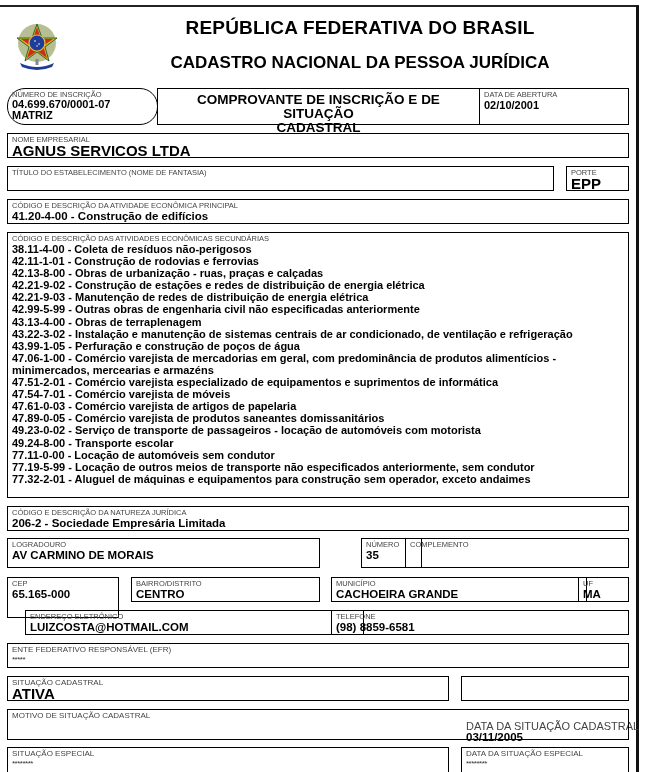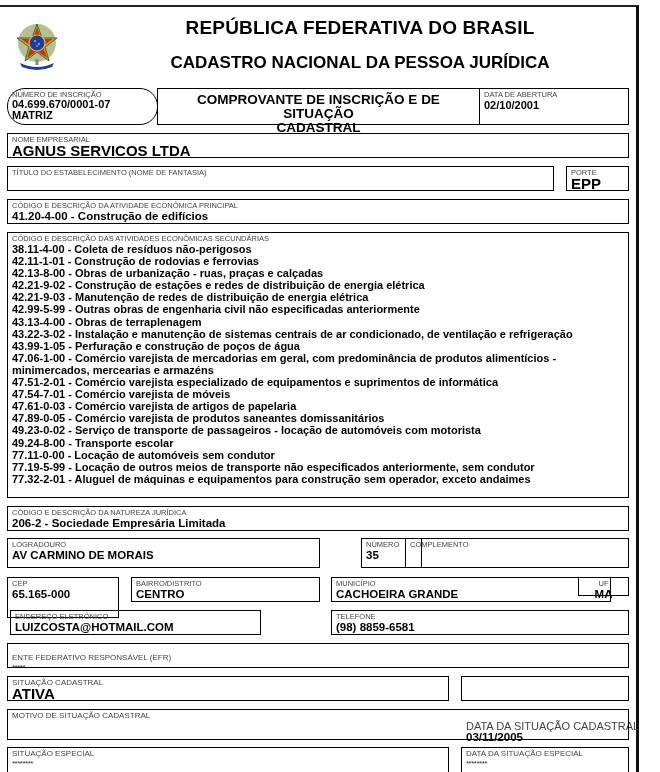--- a/index.html
+++ b/index.html
@@ -117,40 +117,40 @@
 </div>
 
 <div class="box" style="left:7px; top:577px; width:112px; height:41px;">
   <div class="lbl">CEP</div>
   <div class="val">65.165-000</div>
 </div>
 <div class="box" style="left:131px; top:577px; width:189px; height:25px;">
   <div class="lbl">BAIRRO/DISTRITO</div>
   <div class="val">CENTRO</div>
 </div>
-<div class="box" style="left:331px; top:577px; width:280px; height:25px;">
+<div class="box" style="left:331px; top:577px; width:256px; height:25px;">
   <div class="lbl">MUNICÍPIO</div>
   <div class="val">CACHOEIRA GRANDE</div>
 </div>
-<div class="box" style="left:578px; top:577px; width:51px; height:19px;text-align:center;">
+<div class="box" style="left:578px; top:577px; width:51px; height:25px;">
   <div class="lbl">UF</div>
   <div class="val">MA</div>
 </div>
 
-<div class="box" style="left:10px; top:610px; width:251px; height:25px;">
+<div class="box" style="left:25px; top:610px; width:339px; height:25px;">
   <div class="lbl">ENDEREÇO ELETRÔNICO</div>
   <div class="val">LUIZCOSTA@HOTMAIL.COM</div>
 </div>
 <div class="box" style="left:331px; top:610px; width:298px; height:25px;">
   <div class="lbl">TELEFONE</div>
   <div class="val">(98) 8859-6581</div>
 </div>
 
 <div class="box" style="left:7px; top:643px; width:622px; height:25px;">
-  <div class="lbl" style="font-size:8px;margin-top:8px;">ENTE FEDERATIVO RESPONSÁVEL (EFR)</div>
+  <div class="lbl" style="font-size:8px;">ENTE FEDERATIVO RESPONSÁVEL (EFR)</div>
   <div class="val small">*****</div>
 </div>
 
 <div class="box" style="left:7px; top:676px; width:442px; height:25px;">
   <div class="lbl" style="font-size:8px;">SITUAÇÃO CADASTRAL</div>
   <div class="val big">ATIVA</div>
 </div>
 <div class="box" style="left:461px; top:676px; width:168px; height:25px;">
   <div class="lbl" style="font-size:11px;margin-top:44px;">DATA DA SITUAÇÃO CADASTRAL</div>
   <div class="val">03/11/2005</div>

